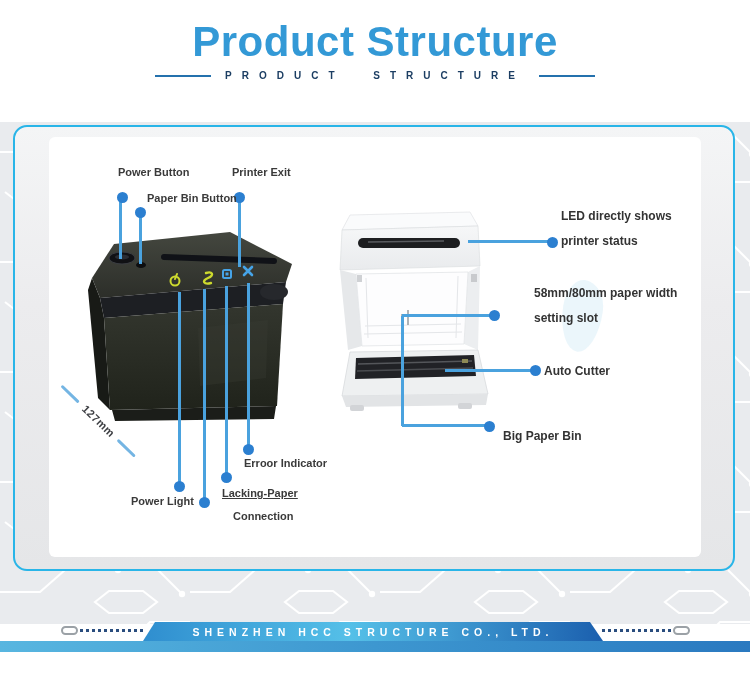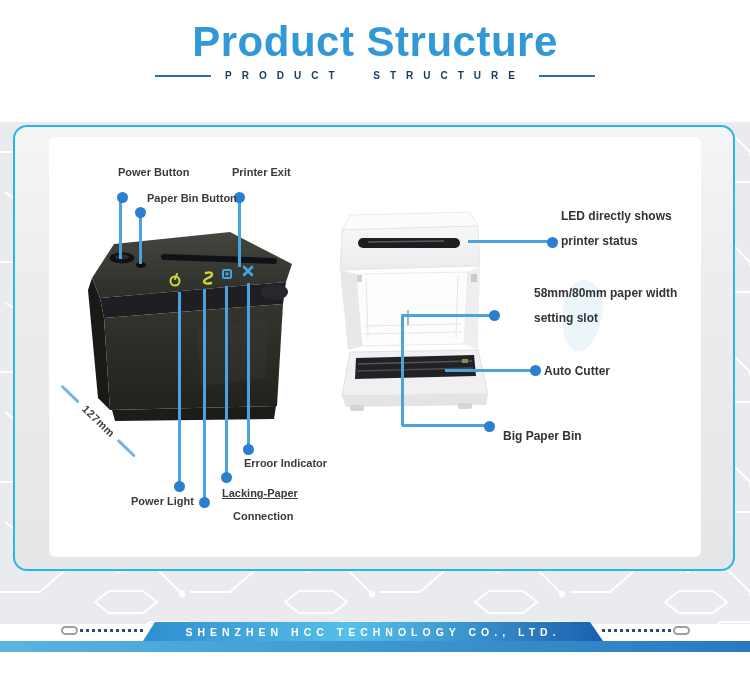--- a/index.html
+++ b/index.html
@@ -265,16 +265,16 @@
     <div class="lbl2" style="left:503px; top:429px; line-height:15px;">Big Paper Bin</div>
   </div>
 
   <div class="footer-white"></div>
   <div class="footer-strip"></div>
   <div class="capsule capsule-left"></div>
   <div class="capsule capsule-right"></div>
   <div class="dotted dotted-left"></div>
   <div class="dotted dotted-right"></div>
   <div class="footer-banner">
-    <span>SHENZHEN HCC TECHNOLOGY CO., LTD.</span>
+    <span>SHENZHEN HCC STRUCTURE CO., LTD.</span>
   </div>
 
 </div>
 
 </body></html>

